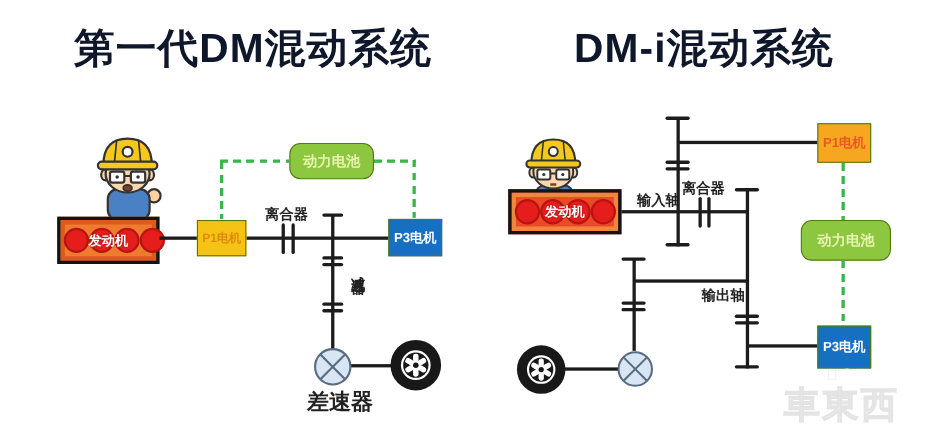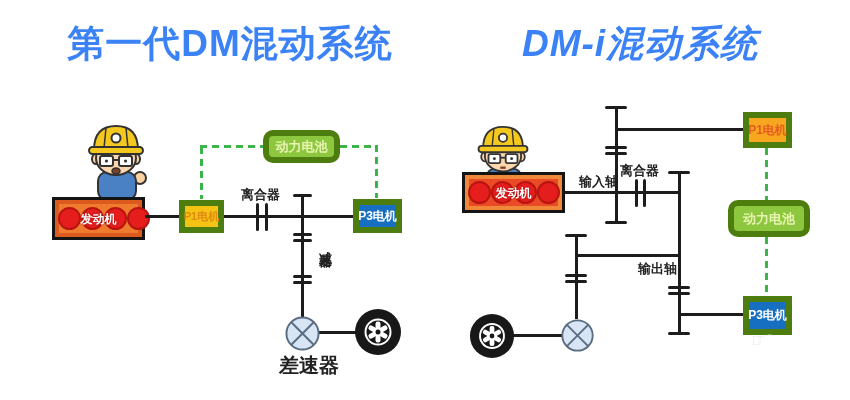--- a/index.html
+++ b/index.html
@@ -4,34 +4,34 @@
 <style>
   html,body{margin:0;padding:0;background:#f4f4f4;}
   .scene{
     position:relative;width:850px;height:400px;background:#ffffff;
     font-family:"Liberation Sans","DejaVu Sans",sans-serif;
     overflow:hidden;
   }
   .abs{position:absolute;}
   .title{
     position:absolute;top:20px;height:48px;line-height:48px;
-    font-size:37px;font-weight:800;color:#3b82f6;text-align:center;
+    font-size:37px;font-weight:800;color:#0f172a;text-align:center;
     letter-spacing:1px;white-space:nowrap;
   }
   
   .hline{position:absolute;height:3px;background:#1c1c1c;}
   .vline{position:absolute;width:3px;background:#1c1c1c;}
   .bar{position:absolute;height:3px;background:#1c1c1c;border-radius:2px;}
   .clutchbar{position:absolute;width:3px;background:#1c1c1c;border-radius:2px;}
   
   .dashv{position:absolute;width:3px;background:repeating-linear-gradient(180deg,#3bb54a 0 7px,transparent 7px 12px);}
   .dashh{position:absolute;height:3px;background:repeating-linear-gradient(90deg,#3bb54a 0 7px,transparent 7px 12px);}
   
   .box{
-    position:absolute;border:6px solid #4d7c0f;display:flex;
+    position:absolute;border:1px solid #4d7c0f;display:flex;
     align-items:center;justify-content:center;
     font-size:12px;font-weight:bold;white-space:nowrap;box-sizing:border-box;
   }
   .p1a{background:#f4c313;color:#e08a11;}
   .p1b{background:#f6a71f;color:#e75b22;}
   .p3{background:#176fc1;color:#ffffff;}
   .battery{background:#8dc63f;color:#e7f4b0;border-radius:10px;font-size:13px;}
   .engine{
     position:absolute;border:3px solid #141414;box-sizing:border-box;
     display:flex;align-items:center;justify-content:space-around;padding:16px 3px;
@@ -131,21 +131,21 @@
       <rect x="21.5" y="13.5" width="5" height="8" rx="2.2" transform="rotate(60 24 24)"></rect>
       <rect x="21.5" y="13.5" width="5" height="8" rx="2.2" transform="rotate(120 24 24)"></rect>
       <rect x="21.5" y="13.5" width="5" height="8" rx="2.2" transform="rotate(180 24 24)"></rect>
       <rect x="21.5" y="13.5" width="5" height="8" rx="2.2" transform="rotate(240 24 24)"></rect>
       <rect x="21.5" y="13.5" width="5" height="8" rx="2.2" transform="rotate(300 24 24)"></rect>
     </g>
     <circle cx="24" cy="24" r="4.5" fill="#ffffff"></circle>
     <circle cx="24" cy="24" r="2.5" fill="#181818"></circle>
   </svg>
 
-  <div class="title" style="left:490px;width:300px;font-style:italic;">DM-i混动系统</div>
+  <div class="title" style="left:490px;width:300px;">DM-i混动系统</div>
 
   <svg class="abs" style="left:464px;top:116px;" width="78" height="78" viewBox="0 0 84 86">
     <rect x="24" y="58" width="38" height="28" rx="9" fill="#4a80c4" stroke="#333" stroke-width="2"></rect>
     <ellipse cx="22" cy="45" rx="4" ry="5" fill="#fcd7ae" stroke="#333" stroke-width="2"></ellipse>
     <ellipse cx="62" cy="45" rx="4" ry="5" fill="#fcd7ae" stroke="#333" stroke-width="2"></ellipse>
     <ellipse cx="42" cy="44" rx="20" ry="17" fill="#fcd7ae" stroke="#333" stroke-width="2"></ellipse>
     <path d="M20 36 Q20 12 42 12 Q64 12 64 36 Z" fill="#f4c81f" stroke="#333" stroke-width="2"></path>
     <path d="M32 14 L30 34 M52 14 L54 34" stroke="#333" stroke-width="1.5" fill="none"></path>
     <rect x="15" y="33" width="54" height="7" rx="3.5" fill="#f4c81f" stroke="#333" stroke-width="2"></rect>
     <circle cx="42" cy="24" r="4.5" fill="#ffffff" stroke="#333" stroke-width="2"></circle>
@@ -216,15 +216,16 @@
   </svg>
 
   <div class="box p1b" style="left:743px;top:112px;width:49px;height:36px;">P1电机</div>
   <div class="dashv" style="left:765px;top:148px;height:52px;"></div>
   <div class="box battery" style="left:728px;top:200px;width:82px;height:37px;">动力电池</div>
   <div class="dashv" style="left:765px;top:237px;height:59px;"></div>
   <div class="box p3" style="left:743px;top:296px;width:49px;height:39px;">P3电机</div>
 
   <div class="watermark">
     <div class="wm-car">⌒̈⌒</div>
+    <div class="wm-text">車東西</div>
   </div>
 
 </div>
 
 </body></html>

